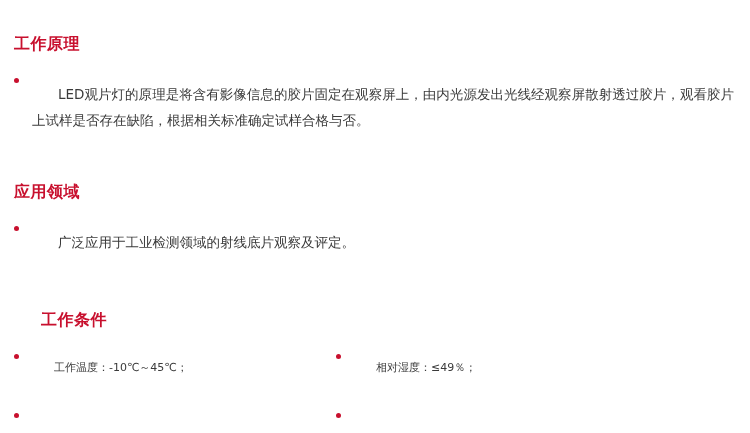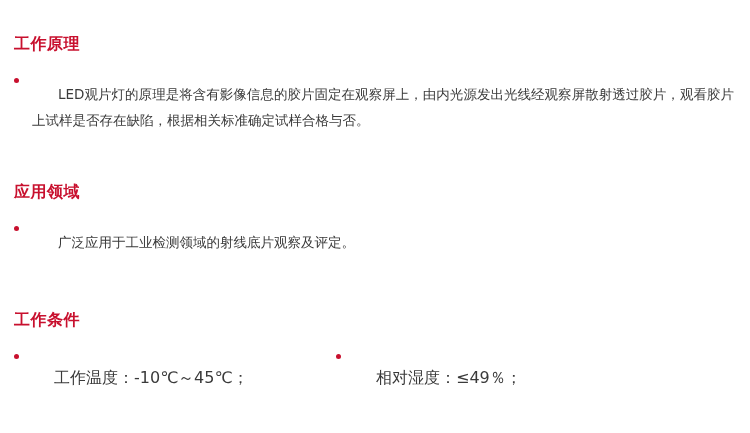--- a/index.html
+++ b/index.html
@@ -81,27 +81,27 @@
   }
   #sec-application .section-title { margin-bottom: 12px; }
 
   
   #sec-conditions {
     position: absolute;
     left: 14px;
     top: 296px;
     width: 722px;
   }
-  #sec-conditions .section-title { margin-bottom: 14px; }
+  #sec-conditions .section-title { margin-bottom: 14px; margin-left: 27px; }
   .cond-grid {
     display: grid;
     grid-template-columns: 322px 1fr;
     grid-row-gap: 16px;
   }
-  .cond-grid .bullet-text { font-size: 16px; }
+  .cond-grid .bullet-text { font-size: 11px; }
   .cond-grid .bullet-dot { padding-top: 8px; }
   .cond-grid .bullet-row { line-height: 1.5; }
   .cond-grid .bullet-text .indent { width: 22px; }
 </style>
 </head>
 <body>
 
 <div class="page">
 
   <section class="section" id="sec-application">

